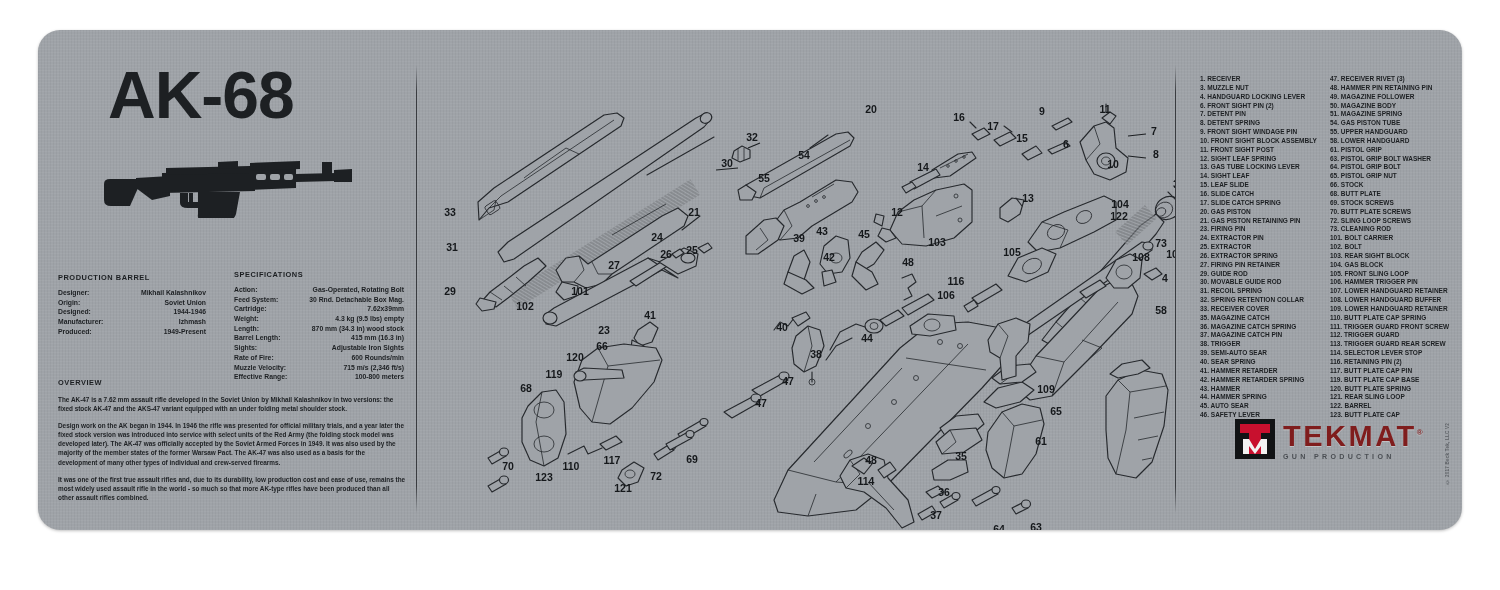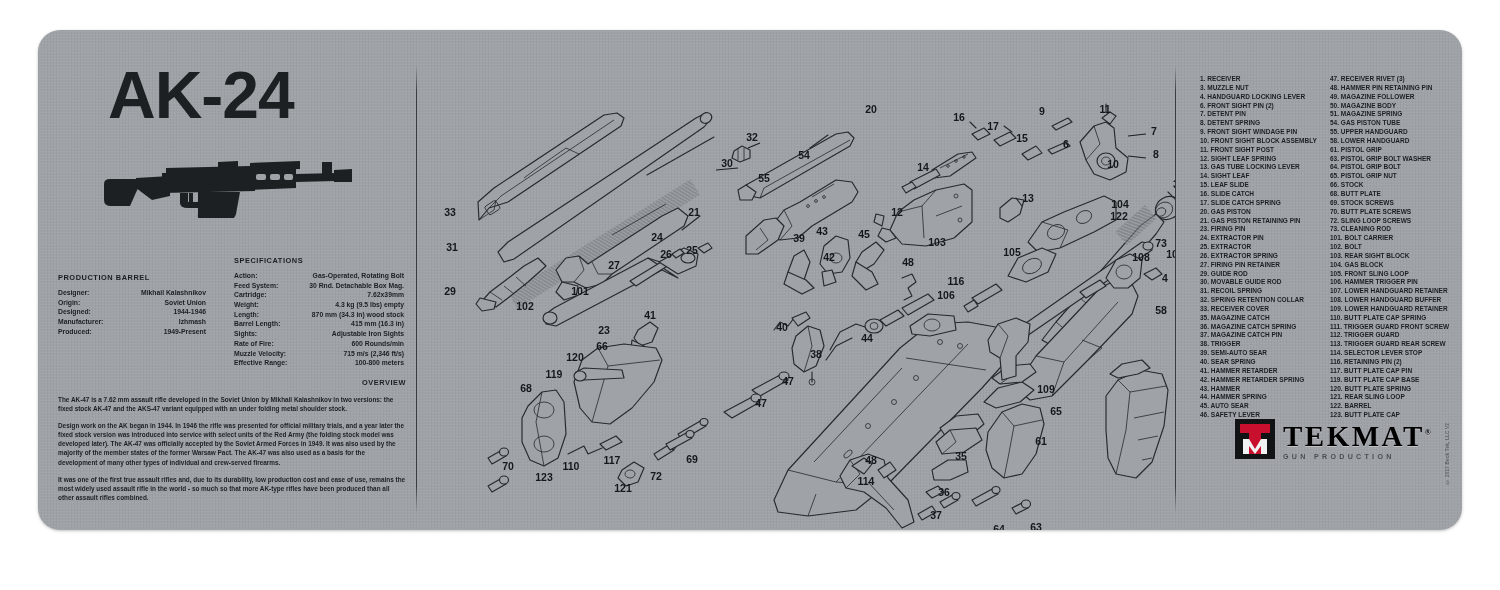--- a/index.html
+++ b/index.html
@@ -30,65 +30,65 @@
   #rifle-art{position:absolute;left:62px;top:118px;width:260px;height:70px;}
 
   .block-head{font-size:7.4px;font-weight:700;color:#1c1f22;letter-spacing:.55px;}
   .spec-table{width:100%;border-collapse:collapse;}
   .spec-table td{font-size:6.8px;color:#1c1f22;font-weight:700;padding:0 0 1.1px 0;
                  line-height:8.6px;white-space:nowrap;}
   .spec-table td.k{text-align:left;}
   .spec-table td.v{text-align:right;}
 
   #prod-hist{position:absolute;left:20px;top:243px;width:148px;}
-  #specs{position:absolute;left:196px;top:226px;width:170px;}
+  #specs{position:absolute;left:196px;top:240px;width:170px;}
   #prod-hist .block-head,#specs .block-head{margin-bottom:7px;}
 
   #overview{position:absolute;left:20px;top:348px;width:348px;}
-  #overview .block-head{margin-bottom:8px;text-align:right;}
+  #overview .block-head{margin-bottom:8px;}
   #overview p{font-size:6.4px;line-height:9.1px;color:#1c1f22;font-weight:700;
               margin:0 0 8px 0;}
 
   
   #center{position:absolute;left:378px;top:0;width:759px;height:500px;}
   #diagram{position:absolute;left:0;top:0;width:759px;height:500px;}
 
   
   #right{position:absolute;left:1137px;top:0;width:287px;height:500px;}
   .partcol{position:absolute;top:45px;}
   #partcol-1{left:25px;width:130px;}
   #partcol-2{left:155px;width:132px;}
   .partcol li{list-style:none;font-size:6.5px;line-height:8.85px;font-weight:700;
               color:#1c1f22;white-space:nowrap;}
   .partcol ul{margin:0;padding:0;}
 
   #logo{position:absolute;left:60px;top:387px;width:222px;height:48px;}
   #logo-mark{position:absolute;left:0;top:2px;width:40px;height:40px;}
   #logo-word{position:absolute;left:48px;top:0px;}
-  #logo-word .wm{font-size:29px;font-weight:700;letter-spacing:2.5px;color:#000000;
-                 font-family:Liberation Serif, serif;line-height:31px;
+  #logo-word .wm{font-size:29px;font-weight:700;letter-spacing:2.5px;color:#7f1d1d;
+                 font-family:Liberation Sans, sans-serif;line-height:31px;
                  text-shadow:0 1px 0 rgba(255,255,255,.35);}
   #logo-word .reg{font-size:8px;vertical-align:super;font-weight:700;}
   #logo-word .sub{font-size:7.1px;font-weight:700;letter-spacing:3.3px;color:#4a4e53;
                   margin-top:1px;}
   #copyright{position:absolute;right:12px;bottom:46px;
              writing-mode:vertical-rl;transform:rotate(180deg);
              font-size:4.6px;font-weight:700;color:#5d6166;letter-spacing:.2px;}
 </style>
 </head>
 <body>
 
 <div id="mat">
 
   <div class="vdiv" id="vdiv-left"></div>
   <div class="vdiv" id="vdiv-right"></div>
 
   <div id="left">
 
-    <div id="title">AK-24</div>
+    <div id="title">AK-68</div>
 
     <svg id="rifle-art" viewBox="0 0 260 70">
       <g fill="#1d2023">
 
         <path d="M4 36 L4 52 Q4 58 11 58 L30 58 L38 40 L38 31 L10 31 Q4 31 4 36 Z"></path>
 
         <path d="M36 30 L70 28 L70 48 L52 52 L36 40 Z"></path>
 
         <path d="M62 25 L155 23 L155 43 L62 45 Z"></path>
 

